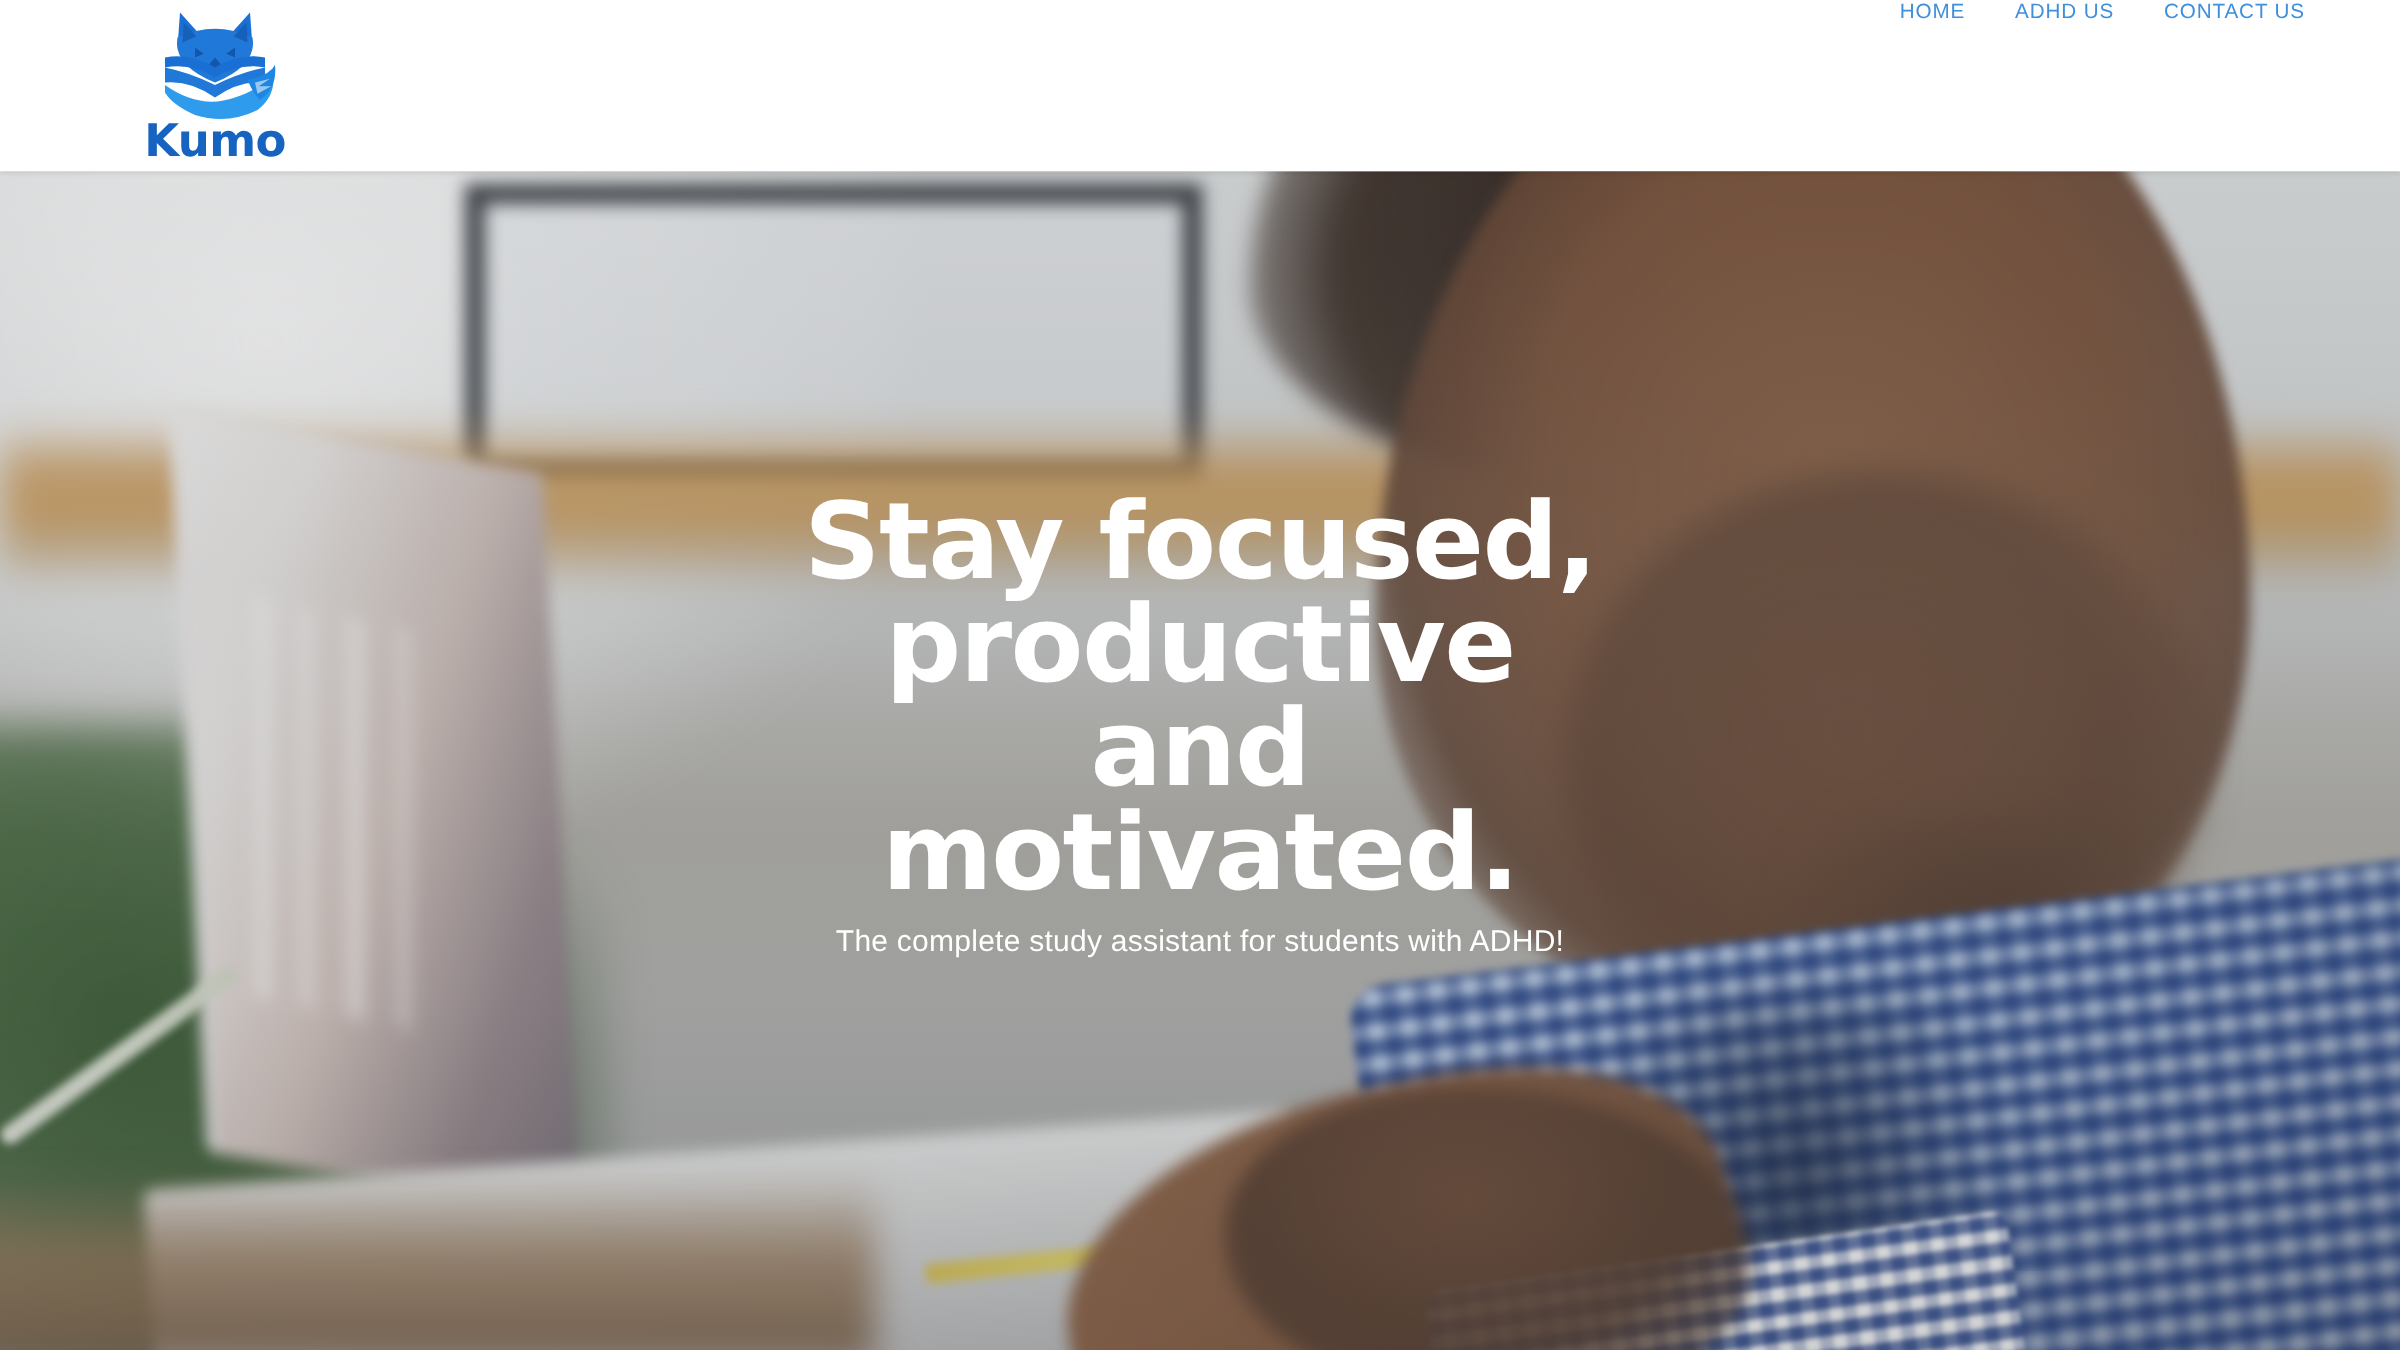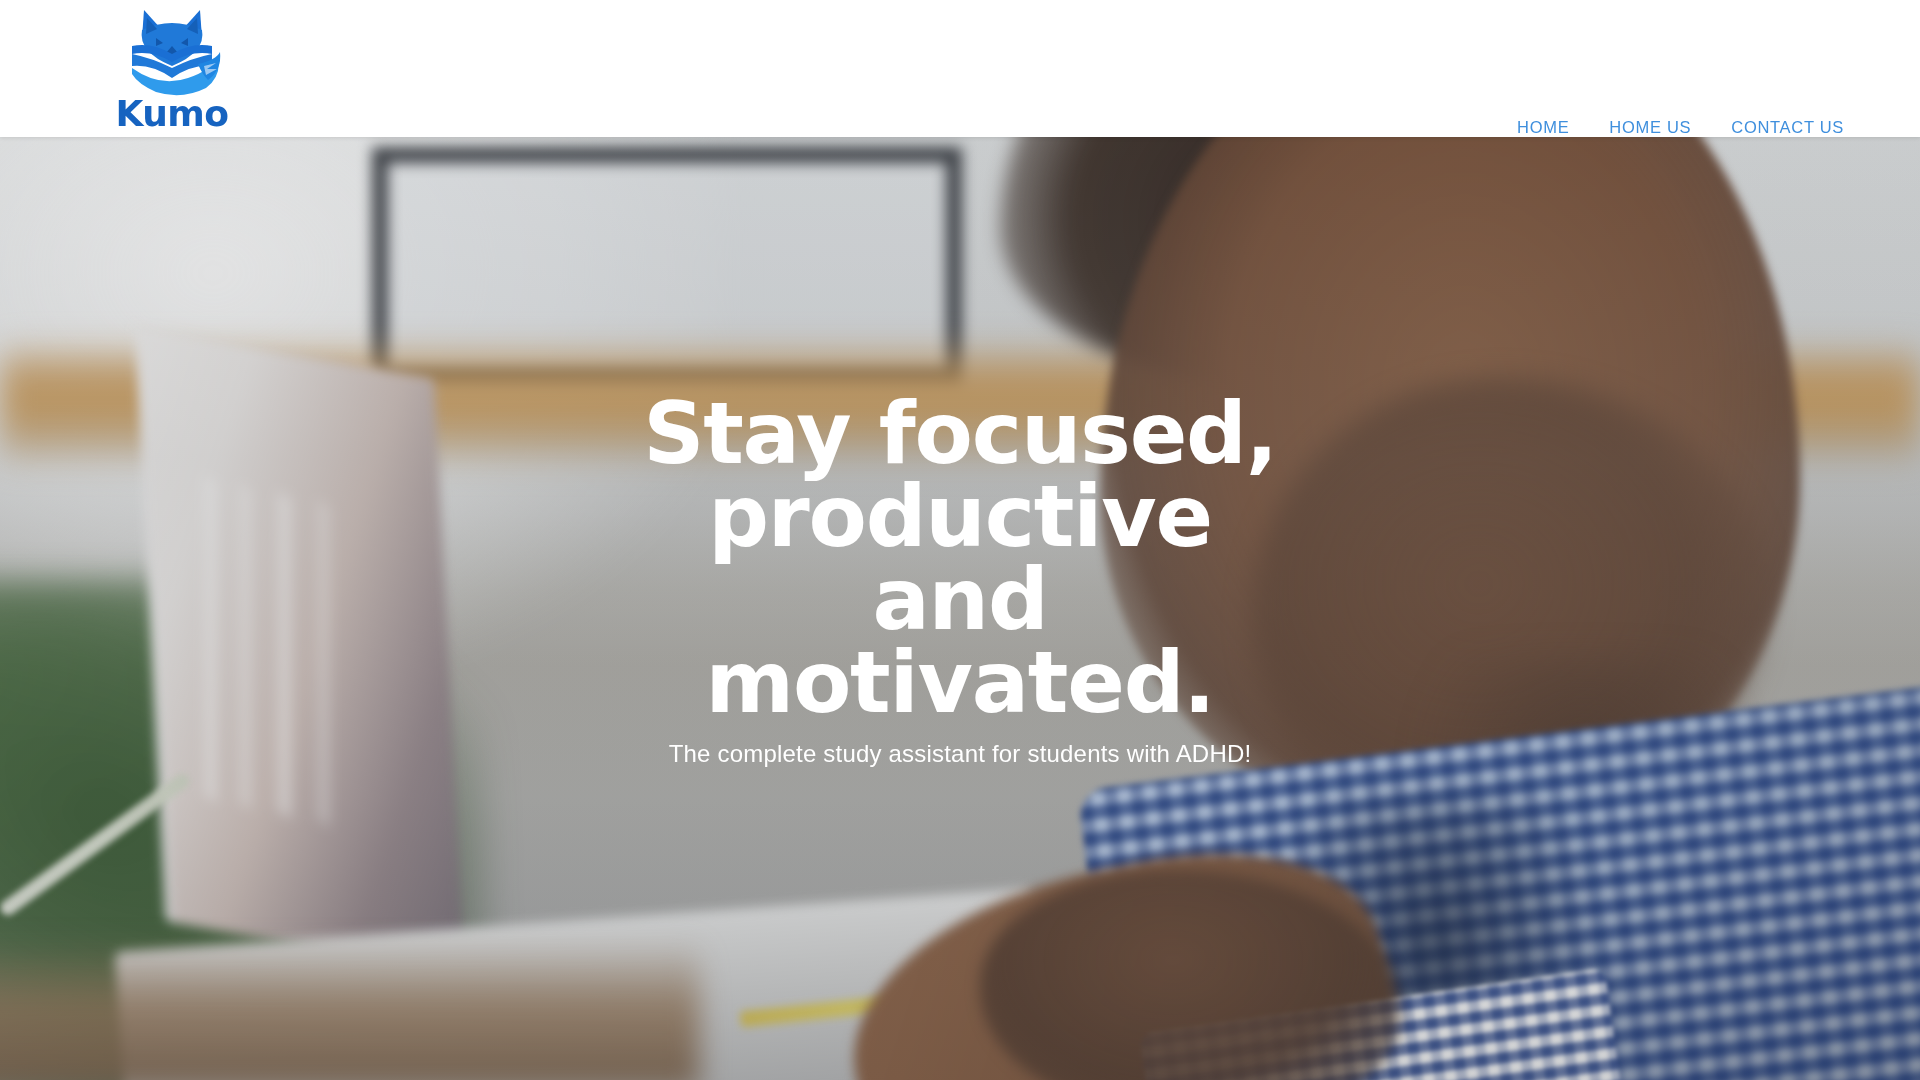--- a/index.html
+++ b/index.html
@@ -37,21 +37,21 @@
     line-height:1;
     color:#1663c0;
     margin-top:-2px;
     text-transform:lowercase;
   }
   .brand-word::first-letter{ text-transform:uppercase; }
 
   .main-nav{
     position:absolute; right:56px; top:0;
     height:137px;
-    display:flex; align-items:flex-end; gap:0;
+    display:flex; align-items:flex-start; gap:0;
   }
   .nav-link{
     display:block;
     font-size:16.5px;
     letter-spacing:.7px;
     color:#3f8fdd;
     text-decoration:none;
     padding:0 20px;
     white-space:nowrap;
   }
@@ -319,21 +319,21 @@
         <path d="M14 64 Q42 84 70 74 Q94 66 100 52 Q104 72 88 84 Q64 96 38 88 Q20 80 14 70 Z" fill="#2f9bec"></path>
         <path d="M80 60 Q98 56 102 48 Q104 66 90 76 Q84 70 80 60 Z" fill="#1f86e2"></path>
         <path d="M86 62 l12 -3 -9 6 10 0 -11 6 z" fill="#ffffff" opacity="0.55"></path>
       </svg>
     </span>
     <span class="brand-word">kumo</span>
   </a>
 
   <nav class="main-nav">
     <a class="nav-link" href="#">HOME</a>
-    <a class="nav-link" href="#">HOME US</a>
+    <a class="nav-link" href="#">ADHD US</a>
     <a class="nav-link" href="#">CONTACT US</a>
   </nav>
 
 </header>
 
 <section class="hero">
 
   <div class="hero-photo">
     <div class="ph-wall"></div>
     <div class="ph-window"></div>

